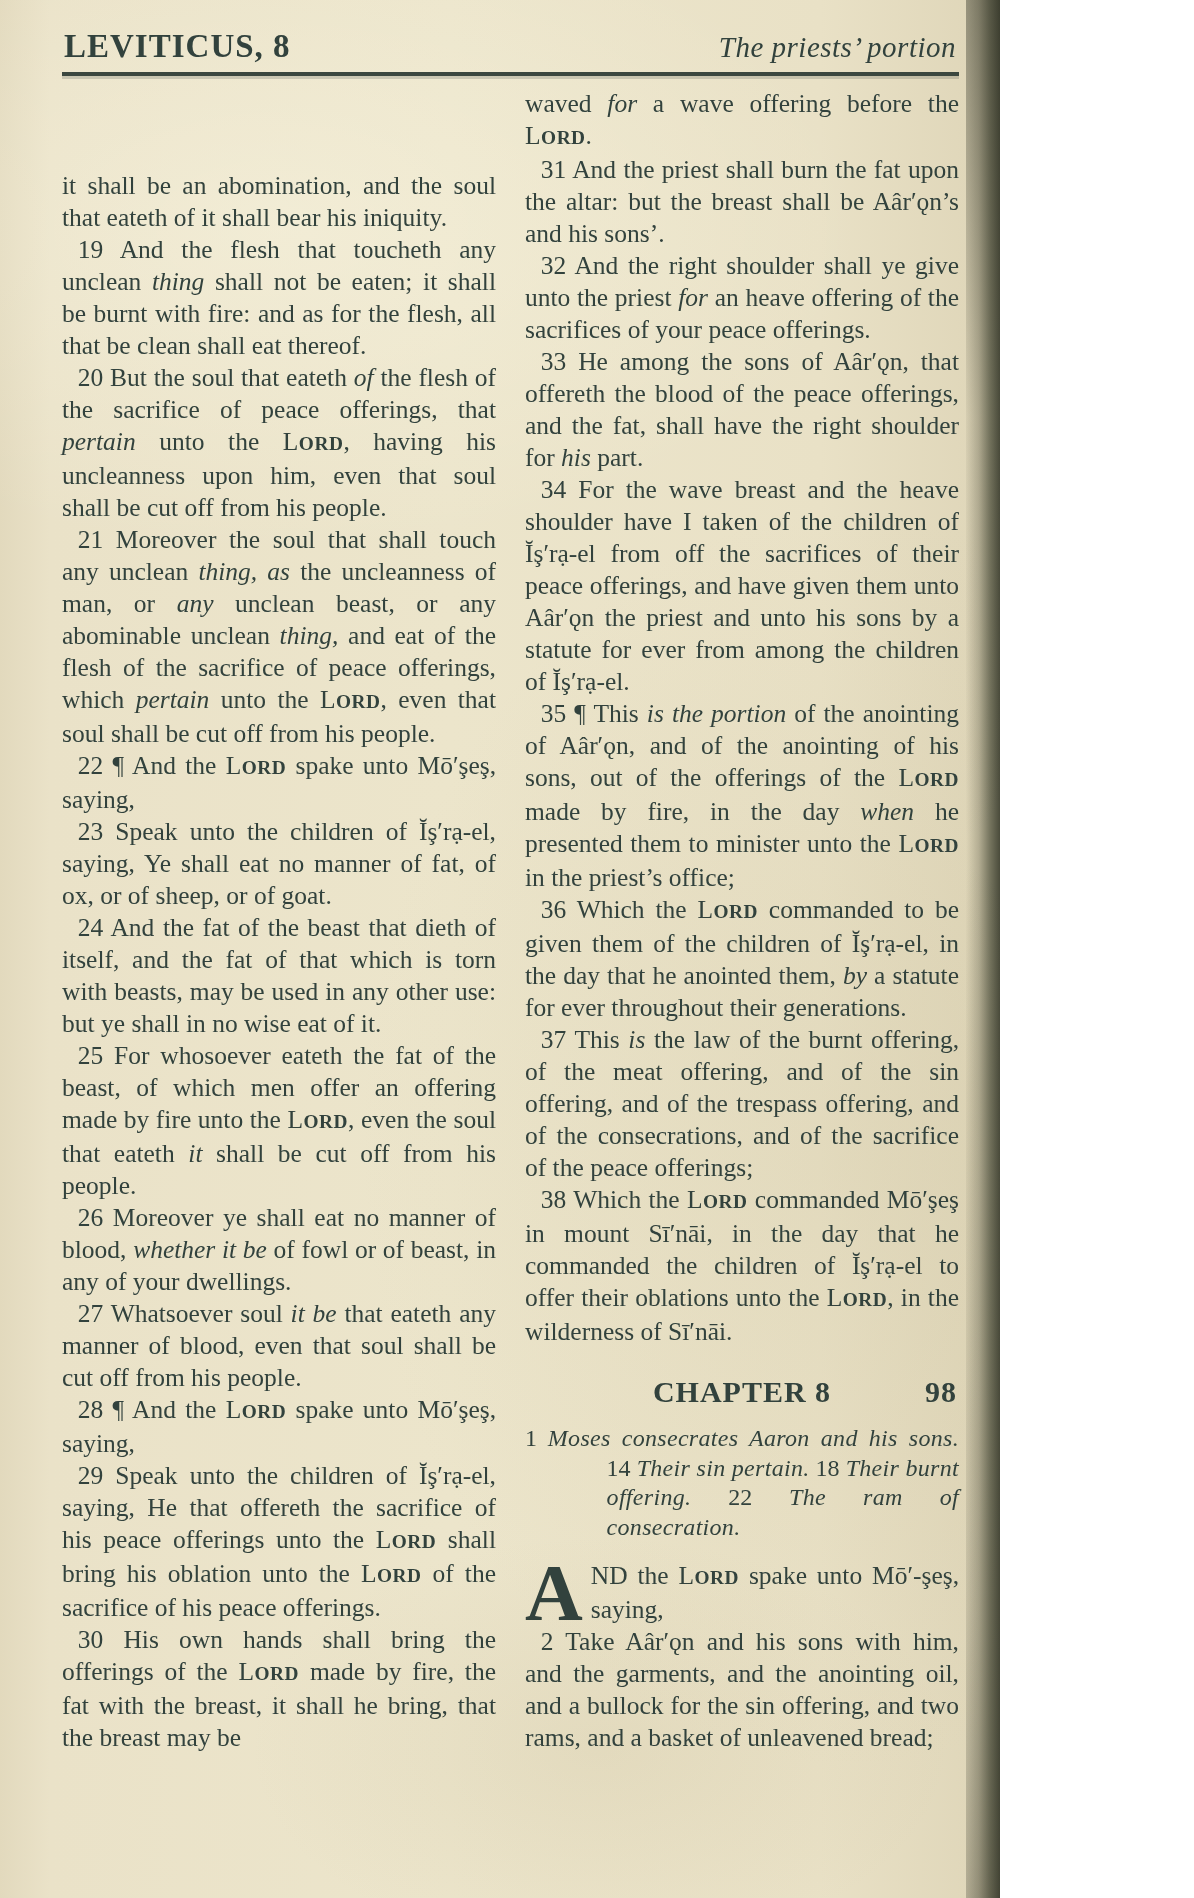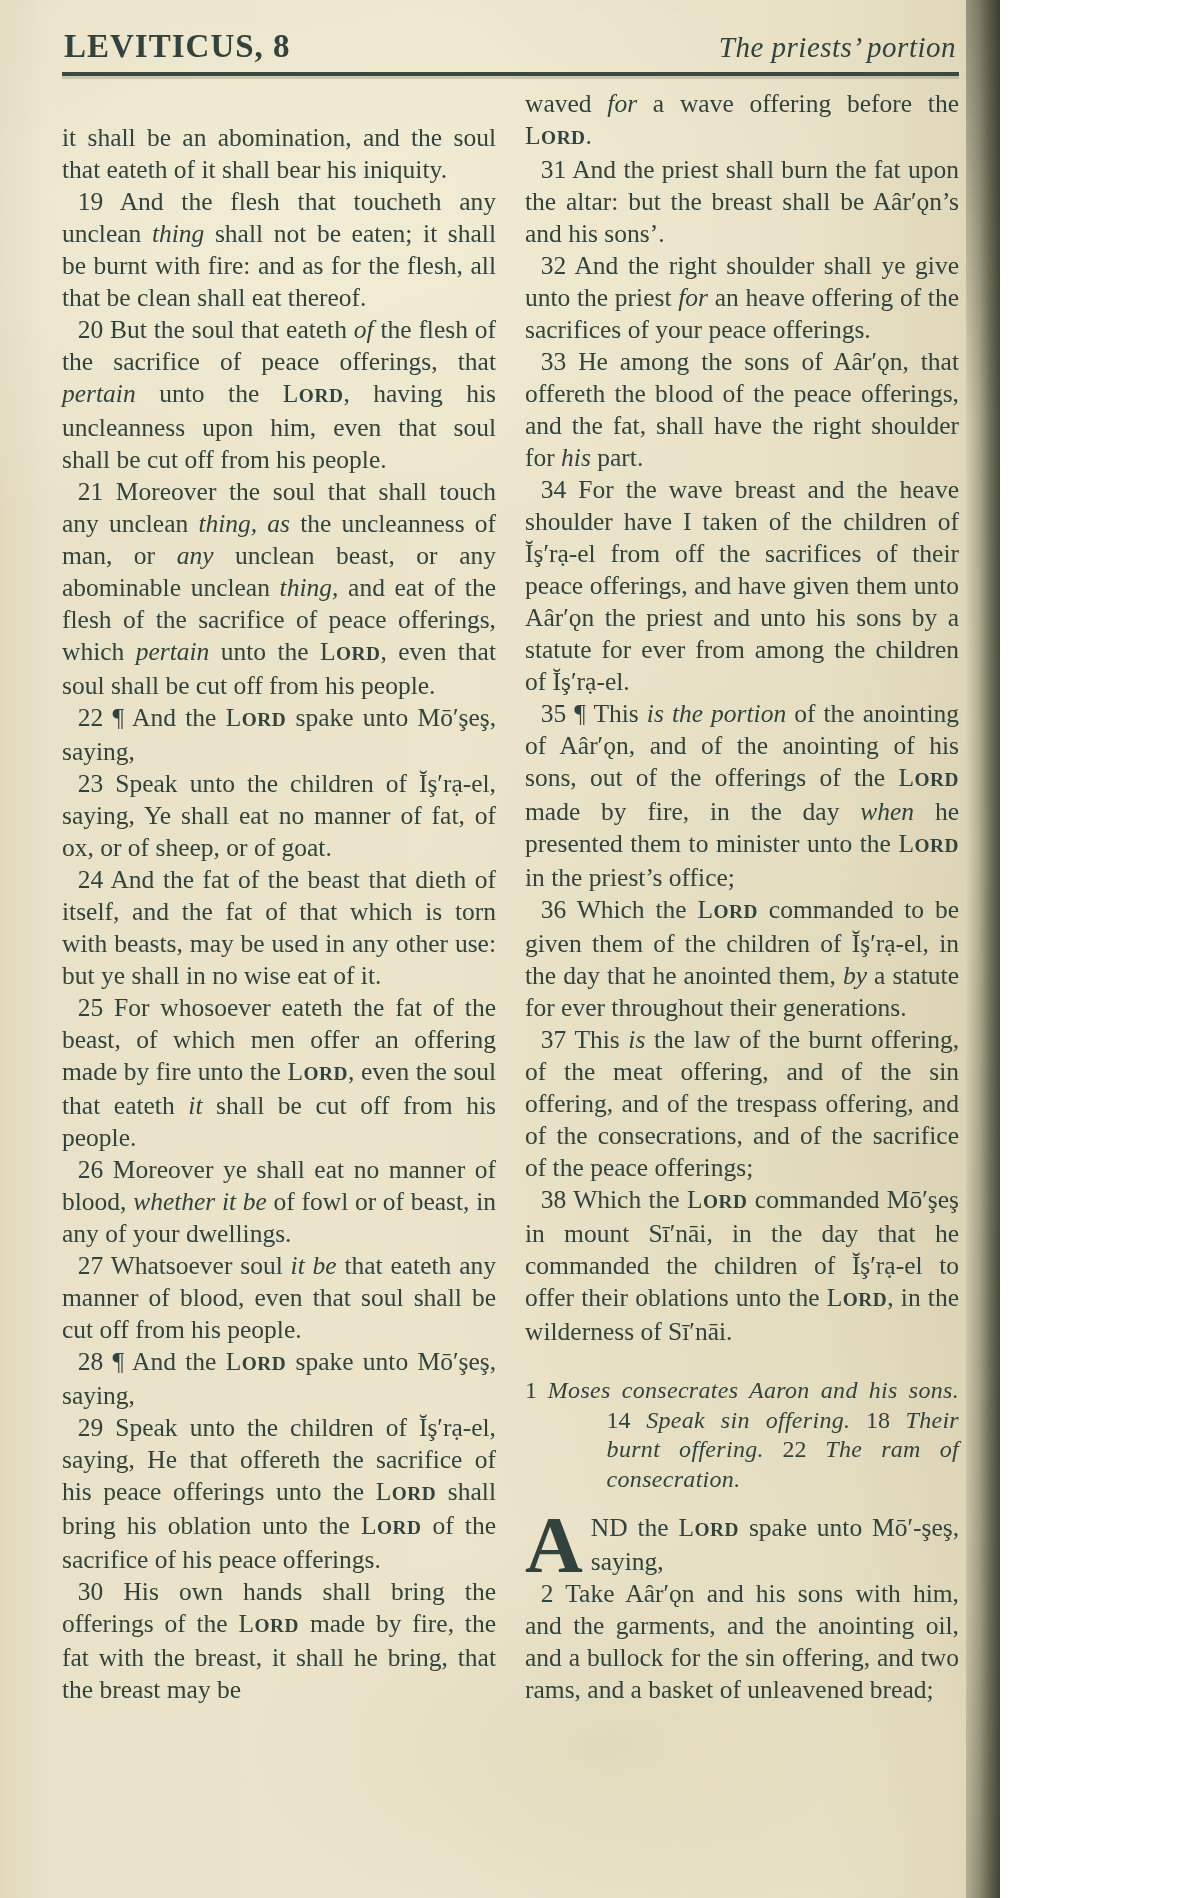--- a/index.html
+++ b/index.html
@@ -103,21 +103,25 @@
           <p class="verse">31 And the priest shall burn the fat upon the altar: but the breast shall be Aâr′ǫn’s and his sons’.</p>
           <p class="verse">32 And the right shoulder shall ye give unto the priest <span class="it">for</span> an heave offering of the sacrifices of your peace offerings.</p>
           <p class="verse">33 He among the sons of Aâr′ǫn, that offereth the blood of the peace offerings, and the fat, shall have the right shoulder for <span class="it">his</span> part.</p>
           <p class="verse">34 For the wave breast and the heave shoulder have I taken of the children of Ĭş′rạ-el from off the sacrifices of their peace offerings, and have given them unto Aâr′ǫn the priest and unto his sons by a statute for ever from among the children of Ĭş′rạ-el.</p>
           <p class="verse">35 ¶ This <span class="it">is the portion</span> of the anointing of Aâr′ǫn, and of the anointing of his sons, out of the offerings of the <span class="sc">L<span class="sc-rest">ORD</span></span> made by fire, in the day <span class="it">when</span> he presented them to minister unto the <span class="sc">L<span class="sc-rest">ORD</span></span> in the priest’s office;</p>
           <p class="verse">36 Which the <span class="sc">L<span class="sc-rest">ORD</span></span> commanded to be given them of the children of Ĭş′rạ-el, in the day that he anointed them, <span class="it">by</span> a statute for ever throughout their generations.</p>
           <p class="verse">37 This <span class="it">is</span> the law of the burnt offering, of the meat offering, and of the sin offering, and of the trespass offering, and of the consecrations, and of the sacrifice of the peace offerings;</p>
           <p class="verse">38 Which the <span class="sc">L<span class="sc-rest">ORD</span></span> commanded Mō′şeş in mount Sī′nāi, in the day that he commanded the children of Ĭş′rạ-el to offer their oblations unto the <span class="sc">L<span class="sc-rest">ORD</span></span>, in the wilderness of Sī′nāi.</p>
         </div>
       <div class="chapter">
-        <p class="summary">1 <span class="it">Moses consecrates Aaron and his sons.</span> 14 <span class="it">Speak sin offering.</span> 18 <span class="it">Their burnt offering.</span> 22 <span class="it">The ram of consecration.</span></p>
+        <div class="ch-row">
+          <span>CHAPTER 8</span>
+          <span class="ch-num">98</span>
+        </div>
+        <p class="summary">1 <span class="it">Moses consecrates Aaron and his sons.</span> 14 <span class="it">Their sin pertain.</span> 18 <span class="it">Their burnt offering.</span> 22 <span class="it">The ram of consecration.</span></p>
         <p class="opening verse cont"><span class="dropcap">A</span><span>ND the <span class="sc">L<span class="sc-rest">ORD</span></span> spake unto Mō′-şeş, saying,</span></p>
         <div>
             <p class="verse">2 Take Aâr′ǫn and his sons with him, and the garments, and the anointing oil, and a bullock for the sin offering, and two rams, and a basket of unleavened bread;</p>
           </div>
       </div>
     </div>
   </div>
 
   <div class="pageno">126</div>
 

